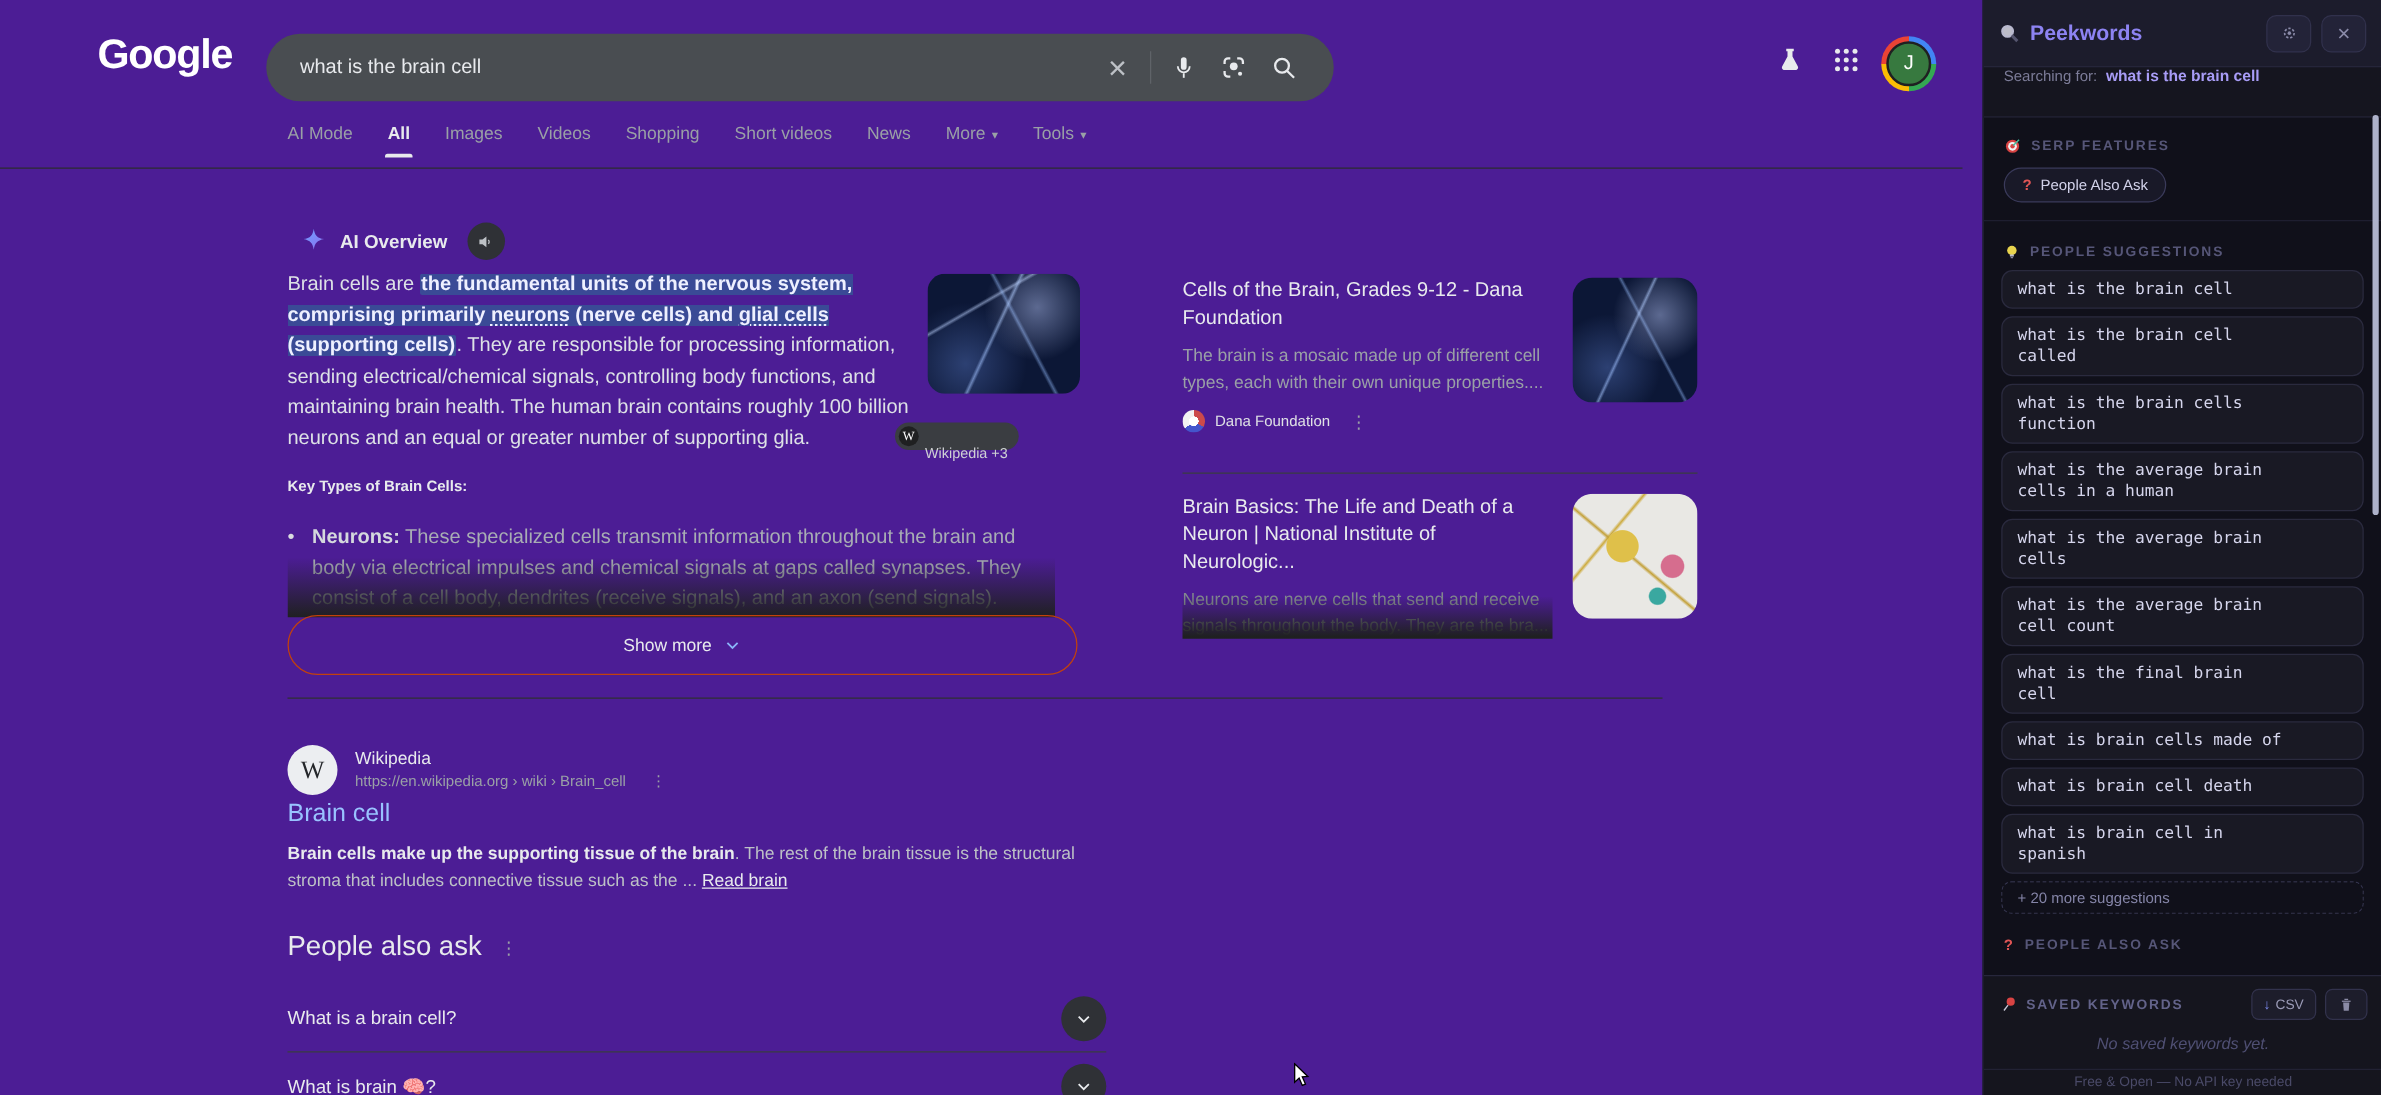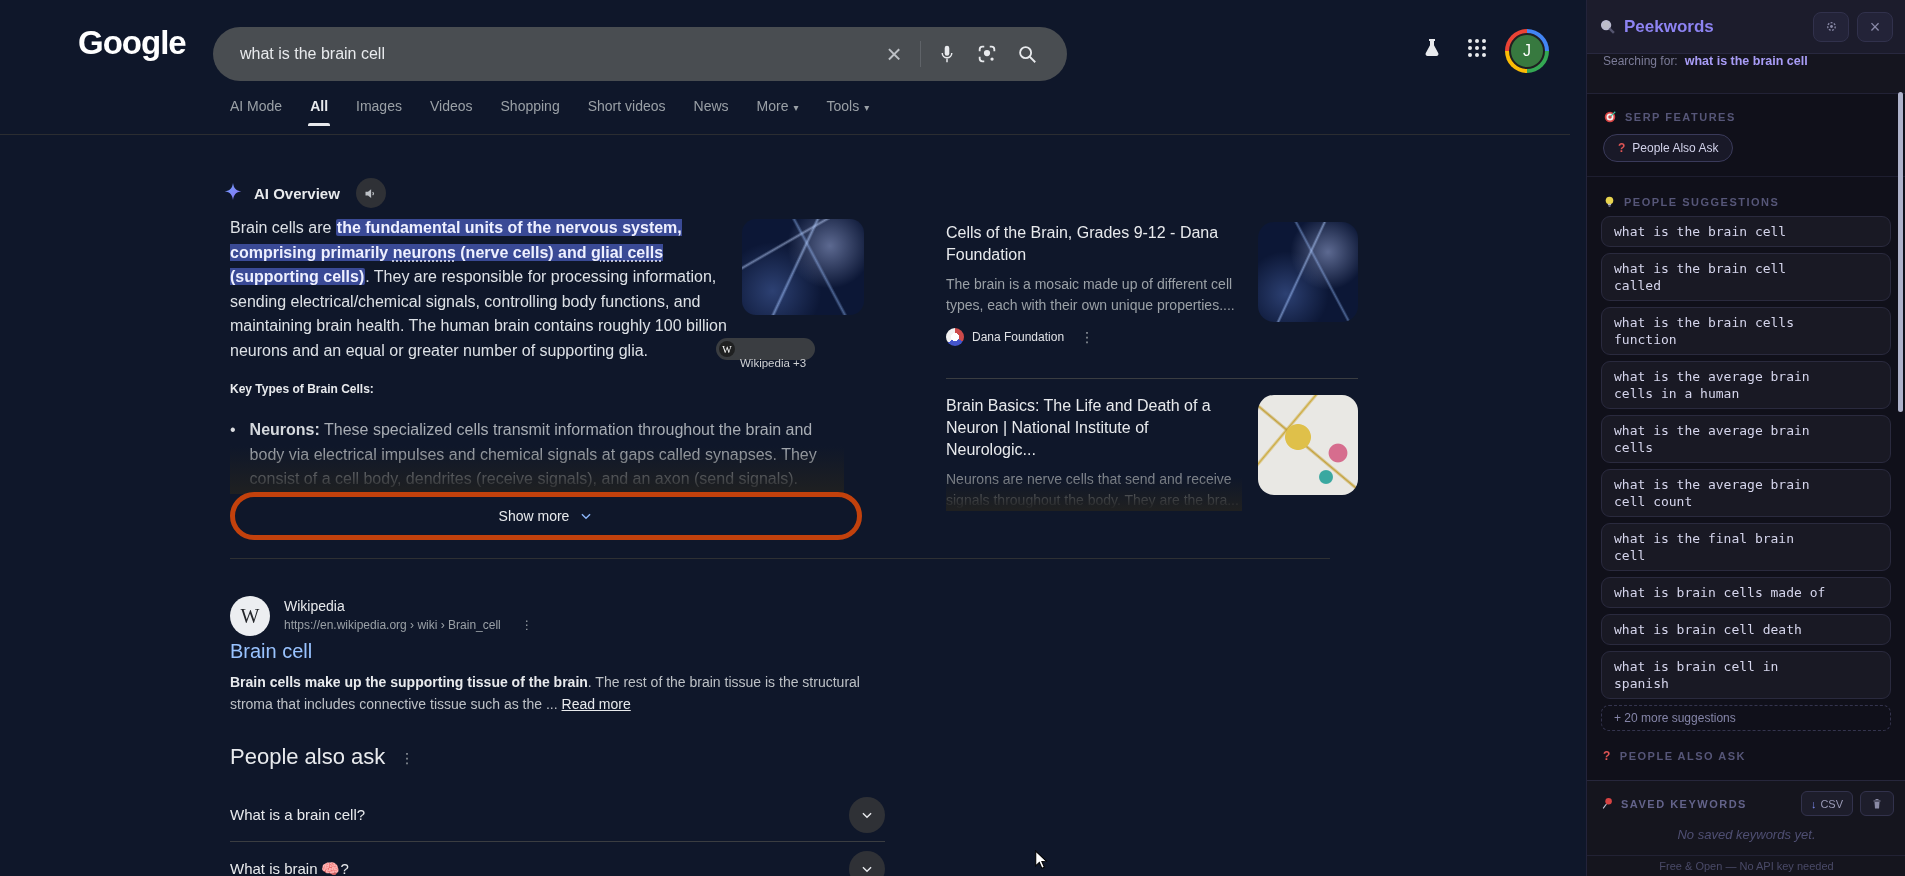--- a/index.html
+++ b/index.html
@@ -1,19 +1,19 @@
 <!DOCTYPE html>
 <html><head>
 <meta charset="utf-8">
 <style>
   * { margin:0; padding:0; box-sizing:border-box; }
   html,body { background:#000; }
   #stage {
     position:relative; width:1905px; height:876px; overflow:hidden;
-    background:#0f172a; font-family:"Liberation Sans", sans-serif; color:#e8eaed;
+    background:#4c1d95; font-family:"Liberation Sans", sans-serif; color:#e8eaed;
   }
   
   .logo { position:absolute; left:78px; top:24px; font-size:33px; font-weight:700; color:#fff; letter-spacing:-1px; }
   .searchbar { position:absolute; left:213px; top:27px; width:854px; height:54px; background:#494d51; border-radius:27px; display:flex; align-items:center; }
   .searchbar input { flex:1; background:transparent; border:none; outline:none; color:#e8eaed; font-size:16px; padding-left:27px; font-family:"Liberation Sans", sans-serif; }
   .sb-icons { display:flex; align-items:center; gap:0; padding-right:20px; }
   .sb-btn { width:40px; height:40px; display:flex; align-items:center; justify-content:center; cursor:pointer; }
   .clear-x { font-size:22px; color:#bdc1c6; line-height:1; }
   .clear-x::before { content:"\00d7"; font-size:26px; }
   .sb-divider { width:1px; height:26px; background:#5f6368; margin:0 6px; }
@@ -23,21 +23,21 @@
     display:flex; align-items:center; justify-content:center; }
   .avatar-inner { width:36px; height:36px; border-radius:50%; background:#37793f; border:2px solid #1f2021; display:flex; align-items:center; justify-content:center; font-size:16px; color:#fff; }
   
   .tabs { position:absolute; left:230px; top:98px; display:flex; gap:28px; font-size:14px; color:#9aa0a6; }
   .tab { padding-bottom:12px; position:relative; cursor:pointer; white-space:nowrap; }
   .tab.active { color:#e8eaed; font-weight:700; }
   .tab.active::after { content:""; position:absolute; left:50%; transform:translateX(-50%); bottom:0; width:22px; height:3px; border-radius:2px 2px 0 0; background:#e8eaed; }
   .tab.has-menu::after { content:"\25be"; font-size:10px; margin-left:5px; color:#9aa0a6; }
   .tabs-divider { position:absolute; left:0; top:134px; width:1570px; height:1px; background:#2b2d31; }
   
-  .ai-head { position:absolute; left:222px; top:178px; display:flex; align-items:center; gap:10px; }
+  .ai-head { position:absolute; left:240px; top:178px; display:flex; align-items:center; gap:10px; }
   .ai-label { font-size:15px; font-weight:700; color:#e8eaed; }
   .speaker-circle { width:30px; height:30px; border-radius:50%; background:#2f3136; display:flex; align-items:center; justify-content:center; margin-left:6px; cursor:pointer; }
   .ai-para { position:absolute; left:230px; top:216px; width:504px; font-size:16px; line-height:24.5px; color:#dde1e6; }
   .hl { background:#3a4a96; color:#eef0ff; font-weight:700; border-radius:2px; padding:0 1px; }
   .dotted { text-decoration:underline dotted; text-underline-offset:3px; }
   .wiki-chip { position:absolute; left:716px; top:338px; height:22px; background:#3a3d41; border-radius:11px; display:flex; align-items:center; gap:5px; padding:0 9px 0 3px; cursor:pointer; }
   .wiki-chip .mini-w { width:16px; height:16px; border-radius:50%; background:#1f2021; color:#fff; font-family:"Liberation Serif", serif; font-size:10px; display:flex; align-items:center; justify-content:center; }
   .wiki-chip .chip-label { font-size:11.5px; color:#cfd1d4;margin-top:27px; }
   .ai-thumb { position:absolute; left:742px; top:219px; width:122px; height:96px; border-radius:14px;
     background:
@@ -46,21 +46,21 @@
       linear-gradient(115deg, transparent 44%, rgba(175,205,255,.55) 45.5%, transparent 47%),
       linear-gradient(62deg, transparent 58%, rgba(150,190,255,.45) 59.5%, transparent 61%),
       linear-gradient(150deg, transparent 28%, rgba(195,215,255,.5) 29.5%, transparent 31%),
       #0c1736; }
   .key-heading { position:absolute; left:230px; top:382px; font-size:12px; font-weight:700; color:#e8eaed; }
   .bullet-wrap { position:absolute; left:230px; top:418px; width:614px; height:76px; overflow:hidden; }
   .bullet-row { display:flex; gap:14px; font-size:16px; line-height:24.5px; color:#a8adb4; }
   .bullet-dot { color:#dadce0; }
   .bullet-term { font-weight:700; color:#d4d8dd; }
   .bullet-fade { position:absolute; left:0; top:28px; width:100%; height:48px; background:linear-gradient(180deg, rgba(31,32,33,0) 0%, rgba(31,32,33,.55) 55%, #1f2021 100%); }
-  .show-more { position:absolute; left:230px; top:492px; width:632px; height:48px; border:5px solid #c2410c; border-radius:24px; display:flex; align-items:center; justify-content:center; gap:10px; font-size:14px; color:#e8eaed; cursor:pointer; }
+  .show-more { position:absolute; left:230px; top:492px; width:632px; height:48px; border:1px solid #c2410c; border-radius:24px; display:flex; align-items:center; justify-content:center; gap:10px; font-size:14px; color:#e8eaed; cursor:pointer; }
   
   .cards { position:absolute; left:946px; top:222px; width:412px; }
   .card { position:relative; min-height:140px; }
   .card + .card { border-top:1px solid #3a3d41; padding-top:16px; margin-top:16px; }
   .card-title { width:288px; font-size:16px; line-height:22px; color:#e8eaed; cursor:pointer; }
   .card-desc { width:296px; font-size:14px; line-height:21px; color:#9aa0a6; margin-top:8px; }
   .card-thumb { position:absolute; right:0; top:0; width:100px; height:100px; border-radius:16px; }
   .card:nth-child(2) .card-thumb { top:16px; }
   .thumb-dark {
     background:
@@ -291,21 +291,21 @@
 
   <div class="section-divider"></div>
 
   <div class="wiki-fav">W</div>
   <div class="wiki-site">Wikipedia</div>
   <div class="wiki-url">
     <span>https://en.wikipedia.org › wiki › Brain_cell</span>
     <span class="kebab" style="font-size:12px;"></span>
   </div>
   <div class="wiki-title">Brain cell</div>
-  <div class="wiki-snippet"><b>Brain cells make up the supporting tissue of the brain</b><span>. The rest of the brain tissue is the structural stroma that includes connective tissue such as the ... </span><span class="read-more">Read more</span></div>
+  <div class="wiki-snippet"><b>Brain cells make up the supporting tissue of the brain</b><span>. The rest of the brain tissue is the structural stroma that includes connective tissue such as the ... </span><span class="read-more">Read brain</span></div>
 
   <div class="paa-heading">People also ask</div>
   <span class="kebab paa-kebab"></span>
 
   <div class="paa-row paa-row1">
     <span class="paa-q">What is a brain cell?</span>
     <span class="chev-circle">
       <svg width="14" height="14" viewBox="0 0 24 24">
           <polyline points="5,9 12,16 19,9" fill="none" stroke="#e8eaed" stroke-width="2.4"></polyline>
         </svg>

